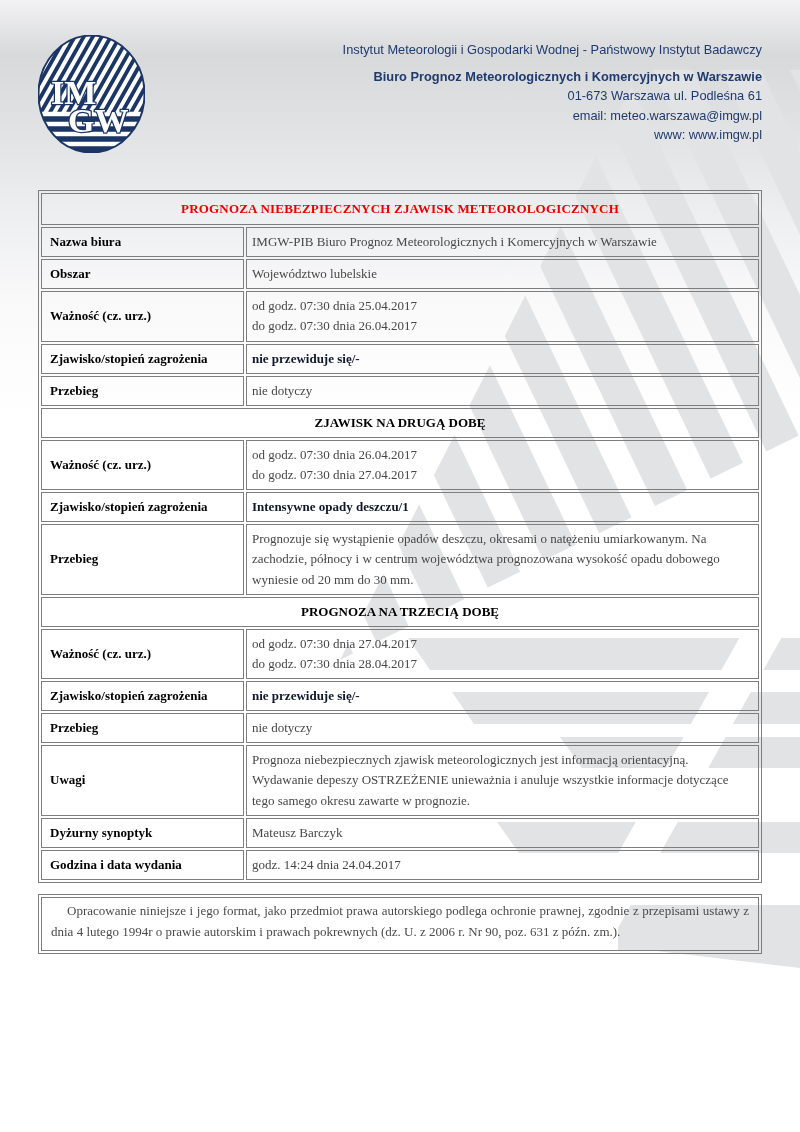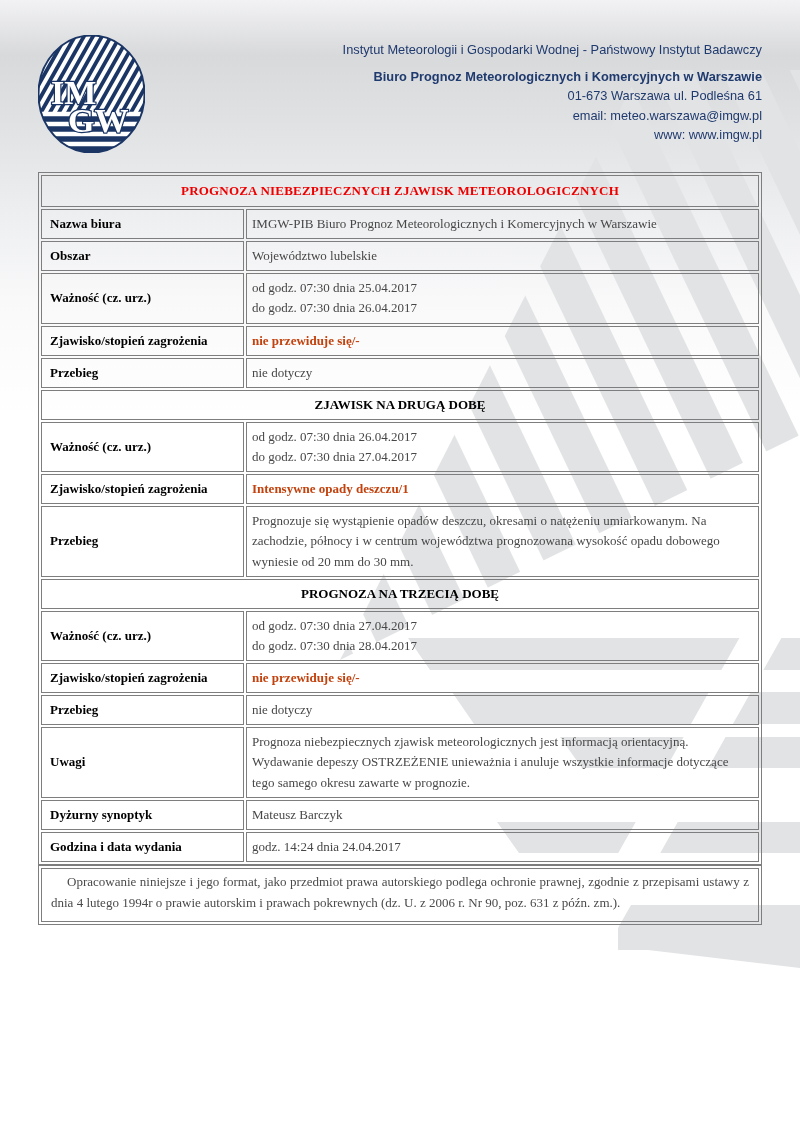--- a/index.html
+++ b/index.html
@@ -15,34 +15,34 @@
 
   
   .letterhead{position:absolute;left:38px;right:38px;top:33px;height:130px;z-index:2;}
   .logo{position:absolute;left:0;top:2px;}
   .org{position:absolute;right:0;top:7px;text-align:right;
        font-family:"Liberation Sans",sans-serif;font-size:12.8px;line-height:19.5px;
        color:#1f3a6e;}
   .org .b{font-weight:bold;margin-top:7px;}
 
   
-  .content{position:absolute;left:38px;top:172px;width:724px;z-index:1;}
+  .content{position:absolute;left:38px;top:190px;width:724px;z-index:1;}
   table.doc{width:724px;border-collapse:separate;border-spacing:2px;
             border:1px solid #7e7e7e;background:transparent;}
   table.doc td{border:1px solid #7e7e7e;font-size:13px;vertical-align:middle;
                background:transparent;}
   td.title{color:#ee0000;font-weight:bold;text-align:center;font-size:16px;
            padding:7px 4px;letter-spacing:.2px;}
   td.sect{font-weight:bold;text-align:center;font-size:13.5px;padding:6px 4px;color:#000;}
   td.lbl{font-weight:bold;width:189px;padding:5px 4px 5px 8px;color:#000;}
   td.val{padding:4px 8px 4px 5px;color:#474747;line-height:1.55;}
-  td.val.bold{font-weight:bold;color:#c2410c;}
+  td.val.bold{font-weight:bold;color:#0f172a;}
   td.val .vline{white-space:nowrap;}
 
-  .footer-box{margin-top:0;border:1px solid #7e7e7e;padding:2px;}
+  .footer-box{margin-top:11px;border:1px solid #7e7e7e;padding:2px;}
   .footer-inner{border:1px solid #7e7e7e;padding:3px 9px 7px 9px;font-size:13px;
                 color:#4a4a4a;line-height:1.6;}
   .footer-inner p{margin:0;text-indent:16px;text-align:justify;}
 </style>
 </head>
 <body>
 
 <div class="page">
 
   <div class="bg">

